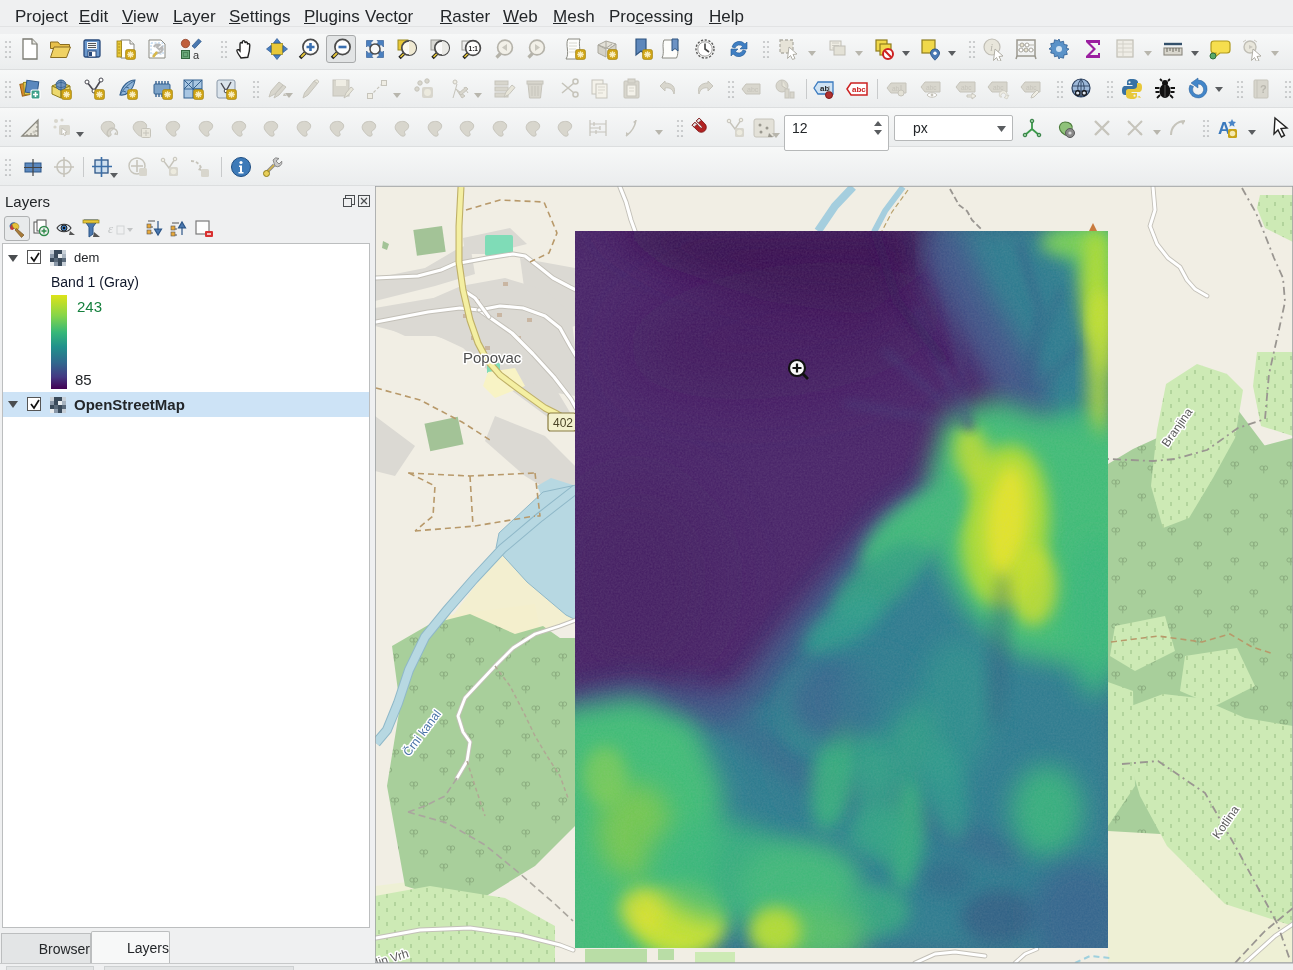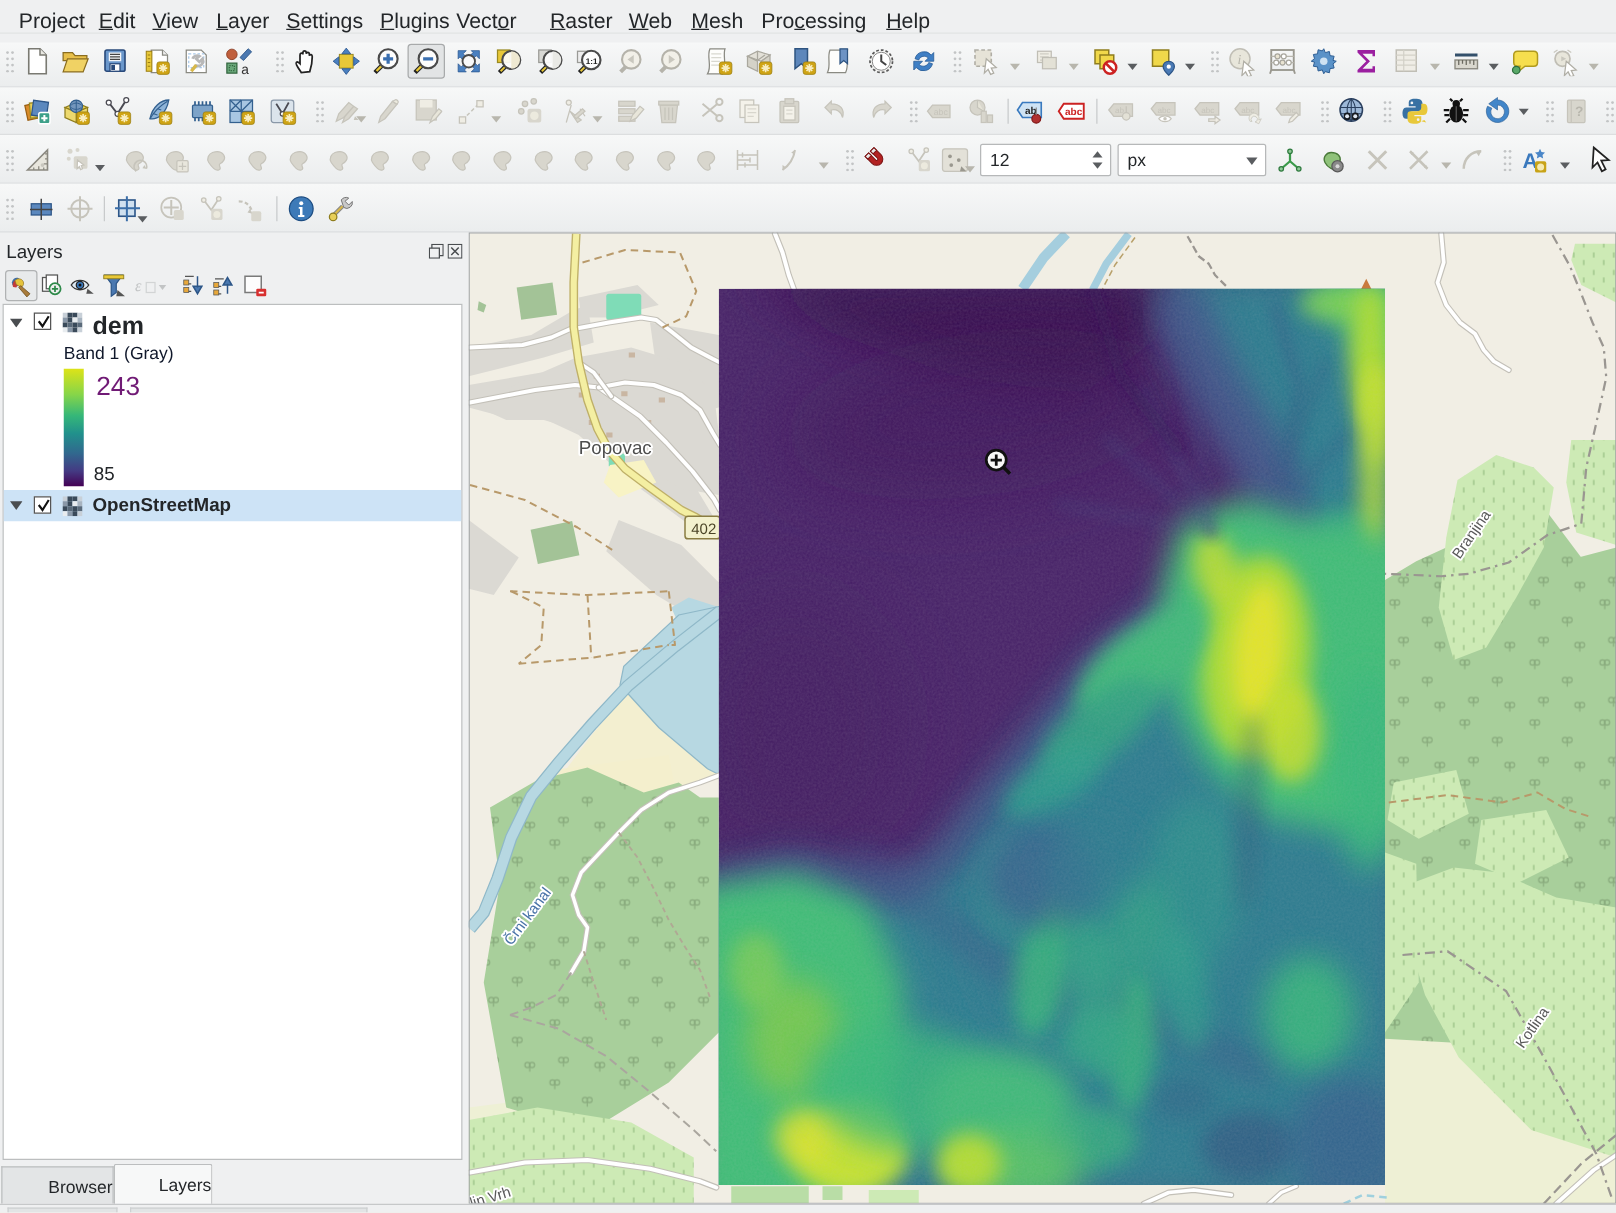--- a/index.html
+++ b/index.html
@@ -671,26 +671,26 @@
 <svg style="position:absolute;left:752px;top:116px" width="24" height="24" viewBox="0 0 24 24">
     <rect x="2" y="3" width="20" height="18" rx="2" fill="#e3e1d8" stroke="#c6c4bb"></rect>
     <circle cx="8" cy="9" r="1.5" fill="#9a988f"></circle>
     <circle cx="15" cy="12" r="1.5" fill="#9a988f"></circle>
     <circle cx="9" cy="16" r="1.5" fill="#9a988f"></circle>
     <path d="M17 17l4 4h-5z" fill="#9a988f"></path>
   </svg>
 <svg style="position:absolute;left:771px;top:132px" width="10" height="7">
     <path d="M1 1h8L5 6z" fill="#b8b6ad"></path>
   </svg>
-<div style="position:absolute;left:784px;top:115px;width:105px;height:26px;background:#fff;border:1px solid #b6b8b9;border-radius:2px;font-size:14px;color:#232629;line-height:24px;padding-left:7px">12</div>
+<div style="position:absolute;left:784px;top:115px;width:105px;height:36px;background:#fff;border:1px solid #b6b8b9;border-radius:2px;font-size:14px;color:#232629;line-height:24px;padding-left:7px">12</div>
 <svg style="position:absolute;left:872px;top:118px" width="12" height="20">
     <path d="M2 8L6 3l4 5z" fill="#5a5d60"></path>
     <path d="M2 12l4 5 4-5z" fill="#5a5d60"></path>
   </svg>
-<div style="position:absolute;left:894px;top:115px;width:119px;height:26px;background:#fff;border:1px solid #b6b8b9;border-radius:2px;font-size:14px;color:#232629;line-height:24px;padding-left:7px">px</div>
+<div style="position:absolute;left:894px;top:115px;width:119px;height:26px;background:#fff;border:1px solid #b6b8b9;border-radius:2px;font-size:14px;color:#232629;line-height:24px;padding-left:18px">px</div>
 <svg style="position:absolute;left:996px;top:125px" width="12" height="9">
     <path d="M1 1h9L5.5 7z" fill="#5a5d60"></path>
   </svg>
 <svg style="position:absolute;left:1020px;top:116px" width="24" height="24" viewBox="0 0 24 24">
     <path d="M12 13V5M12 13l-7 6M12 13l7 6" stroke="#3a9a4a" stroke-width="1.8" fill="none"></path>
     <circle cx="12" cy="5" r="1.8" fill="#8fc897" stroke="#2e7a3e"></circle>
     <circle cx="5" cy="19" r="1.8" fill="#8fc897" stroke="#2e7a3e"></circle>
     <circle cx="19" cy="19" r="1.8" fill="#8fc897" stroke="#2e7a3e"></circle>
   </svg>
 <svg style="position:absolute;left:1054px;top:116px" width="24" height="24" viewBox="0 0 24 24">
@@ -863,24 +863,24 @@
     <rect x="12" y="4" width="4" height="4" fill="#a8b4c0"></rect>
     <rect x="0" y="8" width="4" height="4" fill="#3a4a5a"></rect>
     <rect x="4" y="8" width="4" height="4" fill="#5a6a7a"></rect>
     <rect x="8" y="8" width="4" height="4" fill="#3a4a5a"></rect>
     <rect x="12" y="8" width="4" height="4" fill="#5a6a7a"></rect>
     <rect x="0" y="12" width="4" height="4" fill="#e8ecef"></rect>
     <rect x="4" y="12" width="4" height="4" fill="#8a98a8"></rect>
     <rect x="8" y="12" width="4" height="4" fill="#3a4a5a"></rect>
     <rect x="12" y="12" width="4" height="4" fill="#c8d0d8"></rect>
   </svg>
-<div style="position:absolute;left:74px;top:250px;font-size:20px;font-weight:bold;color:#232629">dem</div>
+<div style="position:absolute;left:74px;top:250px;font-size:13px;font-weight:normal;color:#232629">dem</div>
 <div style="position:absolute;left:51px;top:274px;font-size:14px;color:#0f172a">Band 1 (Gray)</div>
 <div style="position:absolute;left:51px;top:295px;width:16px;height:94px;background:linear-gradient(#dde318,#86d549 22%,#35b779 40%,#21918c 55%,#31688e 72%,#443a83 87%,#440154)"></div>
-<div style="position:absolute;left:77px;top:298px;font-size:21px;color:#701a75">243</div>
+<div style="position:absolute;left:77px;top:298px;font-size:15px;color:#15803d">243</div>
 <div style="position:absolute;left:75px;top:371px;font-size:15px;color:#232629">85</div>
 <div style="position:absolute;left:3px;top:392px;width:366px;height:25px;background:#cde3f6"></div>
 <svg style="position:absolute;left:8px;top:400px" width="10" height="8">
     <path d="M0 1h10L5 8z" fill="#4a4d50"></path>
   </svg>
 <div style="position:absolute;left:27px;top:397px;width:14px;height:14px;background:#fff;border:1.4px solid #555"></div>
 <svg style="position:absolute;left:29px;top:398px" width="12" height="12">
     <path d="M2 6l3 4 5-8" fill="none" stroke="#111" stroke-width="1.7"></path>
   </svg>
 <svg style="position:absolute;left:50px;top:397px" width="16" height="16">

